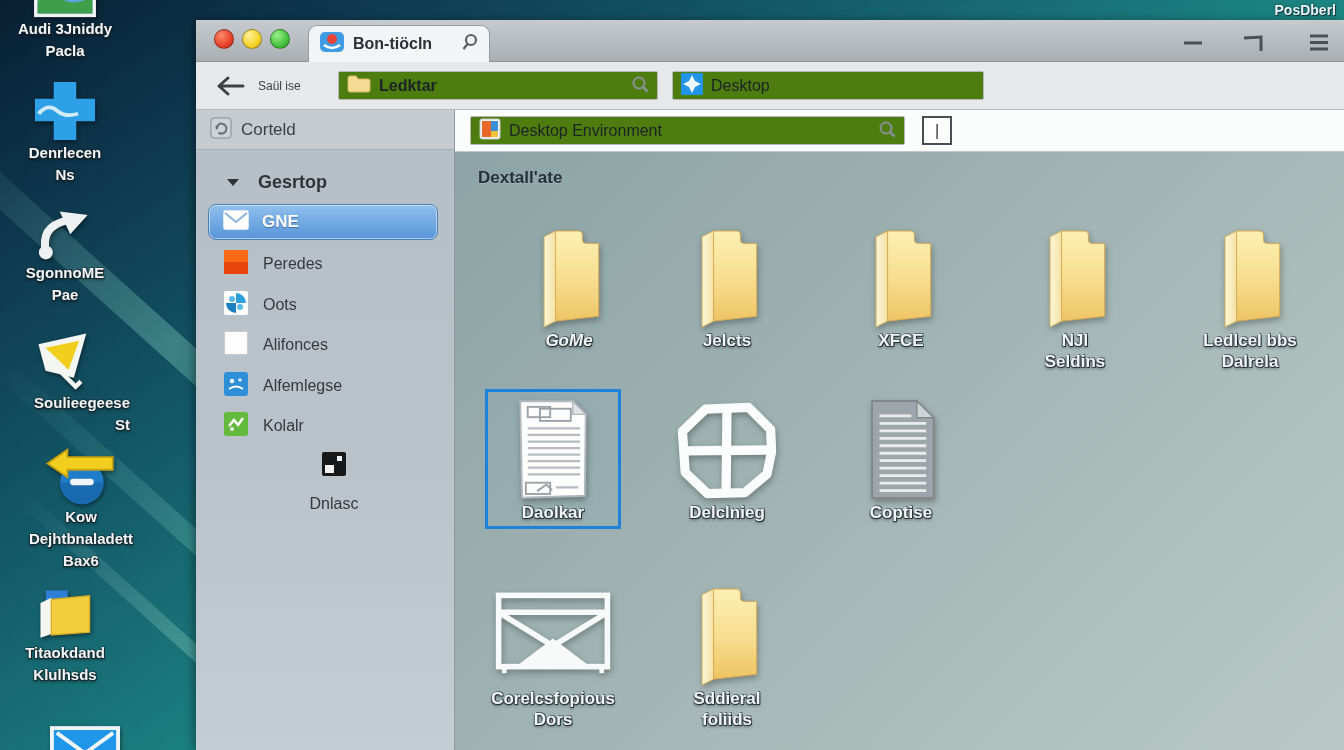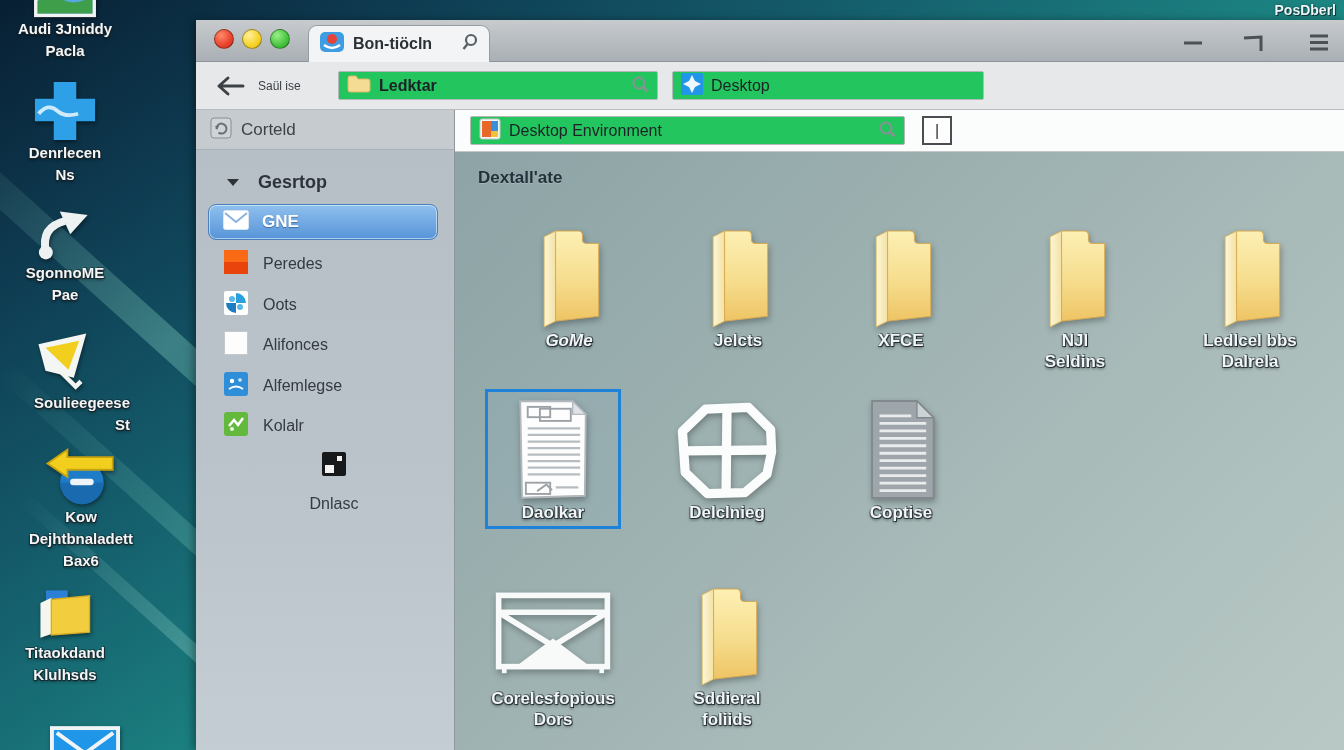--- a/index.html
+++ b/index.html
@@ -38,21 +38,21 @@
     display:flex; align-items:center; padding:0 10px; gap:8px; z-index:2; }
   .tab-title { font-size:16px; font-weight:bold; color:#2b3035; flex:1; }
   .winctl { position:absolute; top:8px; display:flex; align-items:center; justify-content:center;
     width:30px; height:28px; cursor:default; }
   .winctl.min { right:136px; } .winctl.restore { right:76px; } .winctl.menu { right:10px; }
 
   .toolbar { position:absolute; left:0; top:42px; width:100%; height:48px; background:#e6e8ea;
     border-bottom:1px solid #b9bdbf; display:flex; align-items:center; }
   .back-btn { margin-left:20px; display:flex; align-items:center; }
   .back-label { margin-left:12px; font-size:12px; color:#3a3f44; }
-  .box-field { height:29px; background:#22c55e; border:1px solid #b4b8bb; border-radius:2px;
+  .box-field { height:29px; background:#4d7c0f; border:1px solid #b4b8bb; border-radius:2px;
     display:flex; align-items:center; padding:0 8px; gap:8px; }
   .path-box { position:absolute; left:142px; width:320px; }
   .loc-box  { position:absolute; left:476px; width:312px; }
   .field-text { font-size:16px; color:#1d2226; flex:1; }
   .field-text.bold { font-weight:bold; }
 
   .body { position:absolute; left:0; top:90px; width:100%; height:640px; display:flex; }
 
   
   .sidebar { position:relative; width:259px; height:100%;
@@ -401,21 +401,21 @@
           <div class="citem" style="left:39px; top:52px; width:150px;font-style:italic;">
             <div class="cicon" style="height:126px;">
               <svg viewBox="0 0 96 106" width="92" height="104">
                   <polygon points="22,10 34,4 34,98 22,104" fill="url(#gFoldSide)" stroke="#d9b65f"></polygon>
                   <path d="M34,4 L58,4 Q62,4 62,8 L62,13 Q62,17 66,17 L79,17 L79,93 L34,98 Z" fill="url(#gFoldFront)" stroke="#d8a850"></path>
                 </svg>
             </div>
             <div class="clabel">GoMe</div>
           </div>
 
-          <div class="citem" style="left:208px; top:52px; width:150px;text-align:center;">
+          <div class="citem" style="left:197px; top:52px; width:150px;text-align:center;">
             <div class="cicon" style="height:126px;">
               <svg viewBox="0 0 96 106" width="92" height="104">
                   <polygon points="22,10 34,4 34,98 22,104" fill="url(#gFoldSide)" stroke="#d9b65f"></polygon>
                   <path d="M34,4 L58,4 Q62,4 62,8 L62,13 Q62,17 66,17 L79,17 L79,93 L34,98 Z" fill="url(#gFoldFront)" stroke="#d8a850"></path>
                 </svg>
             </div>
             <div class="clabel">Jelcts</div>
           </div>
 
           <div class="citem" style="left:371px; top:52px; width:150px;">

